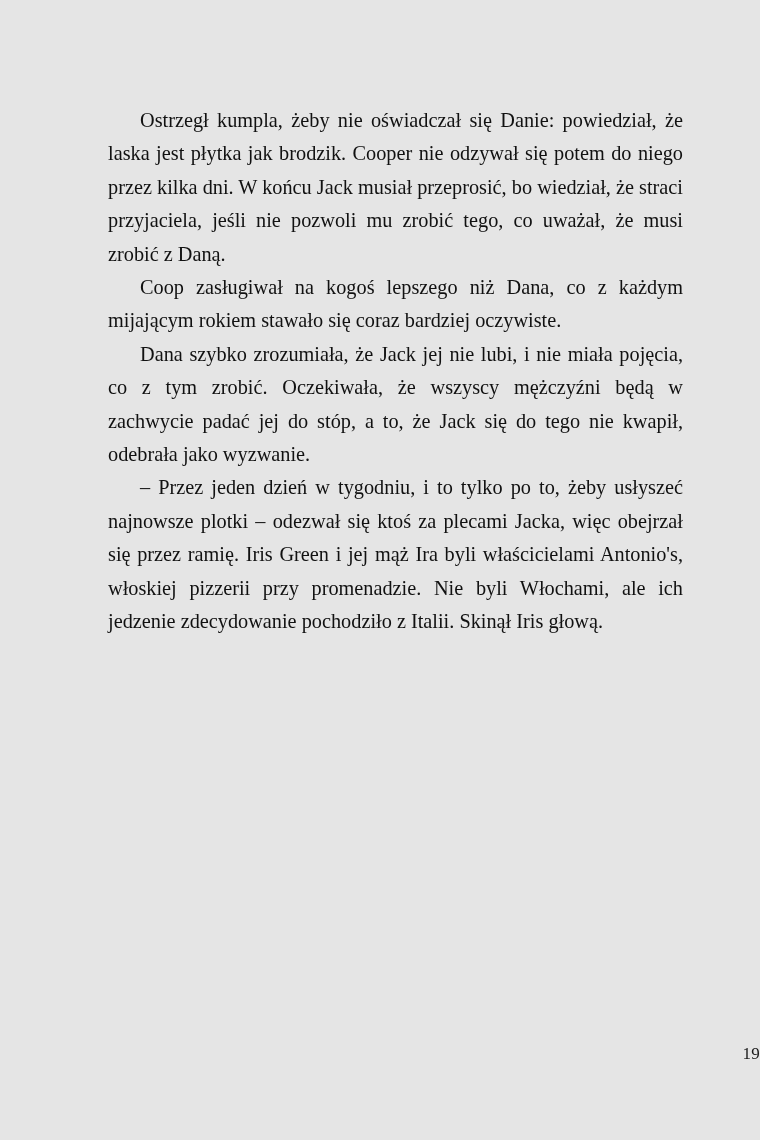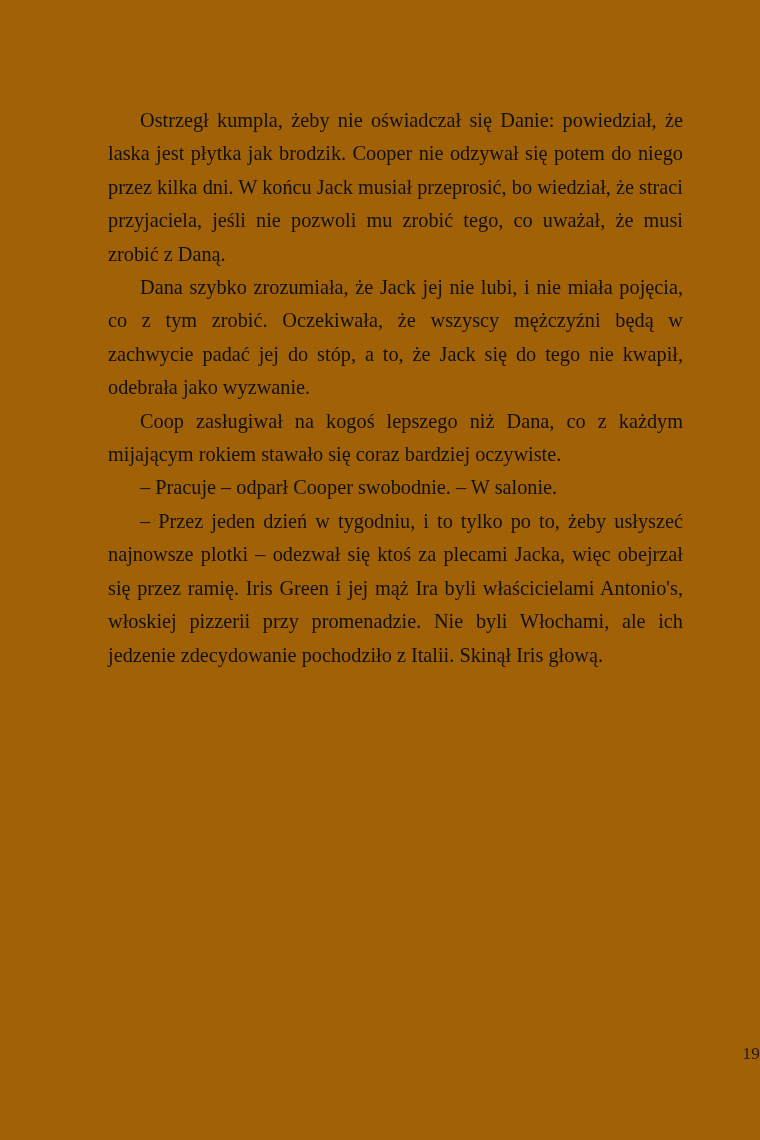--- a/index.html
+++ b/index.html
@@ -4,21 +4,21 @@
 <style>
   html, body {
     margin: 0;
     padding: 0;
     background: #ffffff;
   }
   .page {
     position: relative;
     width: 760px;
     height: 1140px;
-    background: #a16207;
+    background: #e5e5e5;
     overflow: hidden;
     box-sizing: border-box;
   }
   .text-block {
     position: absolute;
     left: 108px;
     top: 104px;
     width: 575px;
     font-family: "Liberation Serif", "DejaVu Serif", serif;
     font-size: 20.3px;
@@ -48,21 +48,20 @@
     letter-spacing: 0.3px;
   }
 </style>
 </head>
 <body>
 
 <div class="page">
 
   <div class="text-block">
     <p class="para">Ostrzegł kumpla, żeby nie oświadczał się Danie: powiedział, że laska jest płytka jak brodzik. Cooper nie odzywał się potem do niego przez kilka dni. W końcu Jack musiał przeprosić, bo wiedział, że straci przyjaciela, jeśli nie pozwoli mu zrobić tego, co uważał, że musi zrobić z Daną.</p>
+    <p class="para">Coop zasługiwał na kogoś lepszego niż Dana, co z każdym mijającym rokiem stawało się coraz bardziej oczywiste.</p>
     <p class="para">Dana szybko zrozumiała, że Jack jej nie lubi, i nie miała pojęcia, co z tym zrobić. Oczekiwała, że wszyscy mężczyźni będą w zachwycie padać jej do stóp, a to, że Jack się do tego nie kwapił, odebrała jako wyzwanie.</p>
-    <p class="para">Coop zasługiwał na kogoś lepszego niż Dana, co z każdym mijającym rokiem stawało się coraz bardziej oczywiste.</p>
-    <p class="para">– Pracuje – odparł Cooper swobodnie. – W salonie.</p>
     <p class="para">– Przez jeden dzień w tygodniu, i to tylko po to, żeby usłyszeć najnowsze plotki – odezwał się ktoś za plecami Jacka, więc obejrzał się przez ramię. Iris Green i jej mąż Ira byli właścicielami Antonio's, włoskiej pizzerii przy promenadzie. Nie byli Włochami, ale ich jedzenie zdecydowanie pochodziło z Italii. Skinął Iris głową.</p>
   </div>
 
   <div class="page-number">19</div>
 
 </div>
 
 </body></html>

